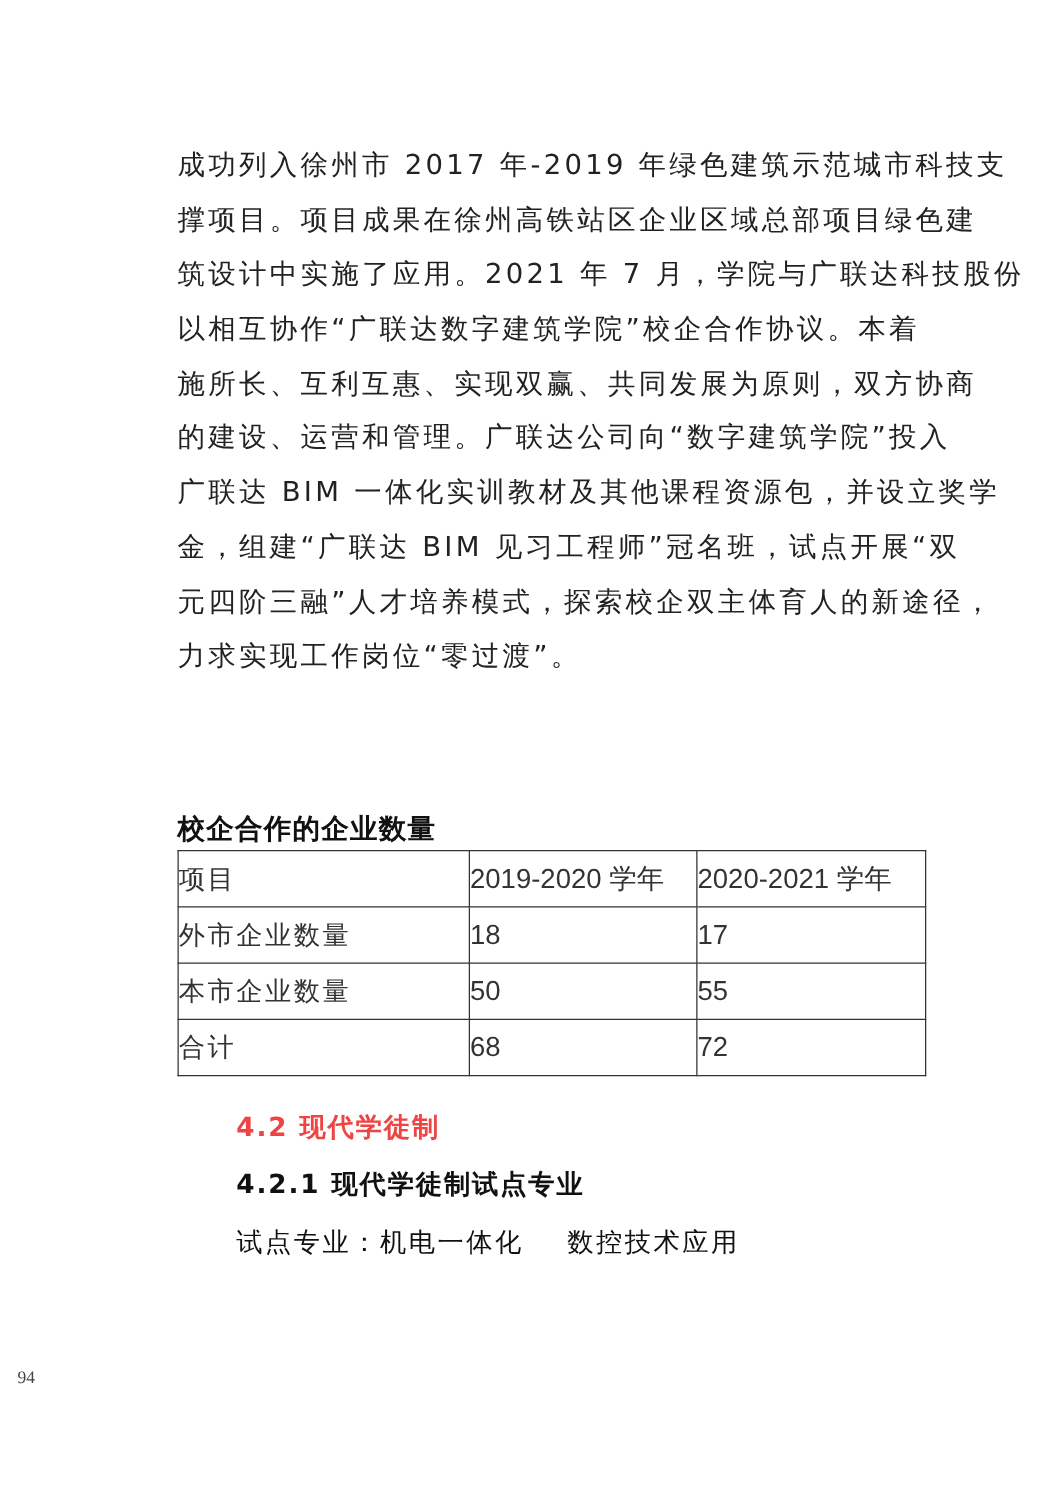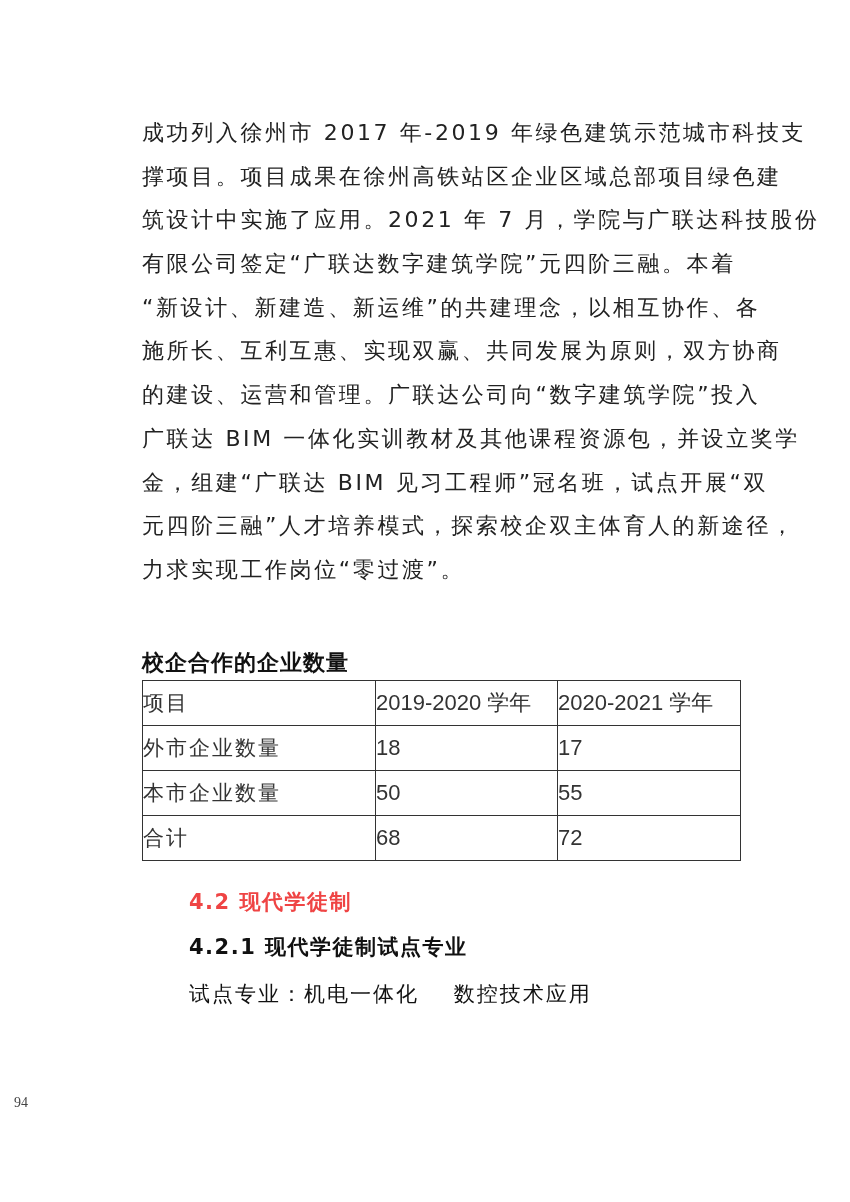--- a/index.html
+++ b/index.html
@@ -114,22 +114,21 @@
   </style>
 </head>
 <body>
 
 <div class="page">
 
   <div class="para">
     <span class="line">成功列入徐州市 2017 年-2019 年绿色建筑示范城市科技支</span>
     <span class="line">撑项目。项目成果在徐州高铁站区企业区域总部项目绿色建</span>
     <span class="line">筑设计中实施了应用。2021 年 7 月，学院与广联达科技股份</span>
-    <span class="line">有限公司签定“广联达数字建筑学院”元四阶三融。本着</span>
-    <span class="line">“新设计、新建造、新运维”的共建理念，以相互协作、各</span>
+    <span class="line">以相互协作“广联达数字建筑学院”校企合作协议。本着</span>
     <span class="line">施所长、互利互惠、实现双赢、共同发展为原则，双方协商</span>
     <span class="line">的建设、运营和管理。广联达公司向“数字建筑学院”投入</span>
     <span class="line">广联达 BIM 一体化实训教材及其他课程资源包，并设立奖学</span>
     <span class="line">金，组建“广联达 BIM 见习工程师”冠名班，试点开展“双</span>
     <span class="line">元四阶三融”人才培养模式，探索校企双主体育人的新途径，</span>
     <span class="line">力求实现工作岗位“零过渡”。</span>
   </div>
 
   <div class="table-caption">校企合作的企业数量</div>
 

